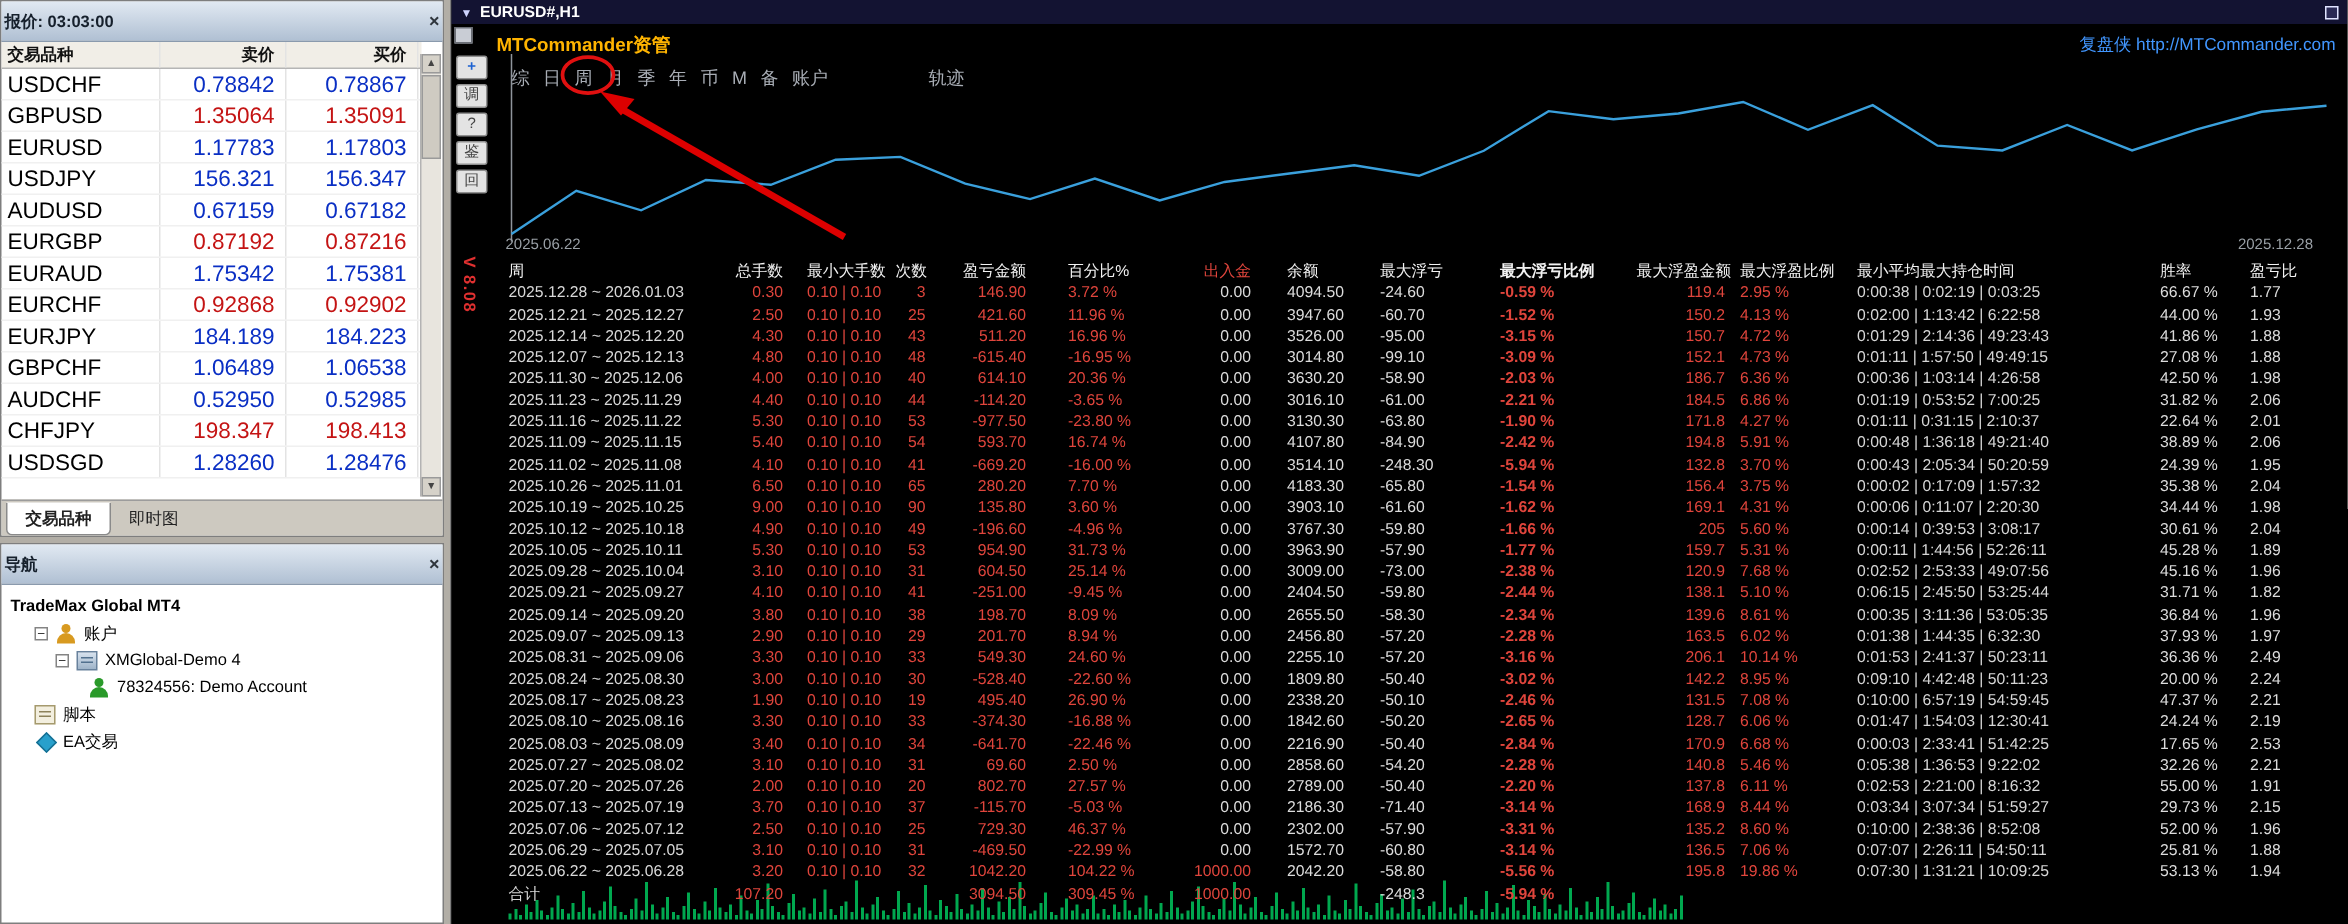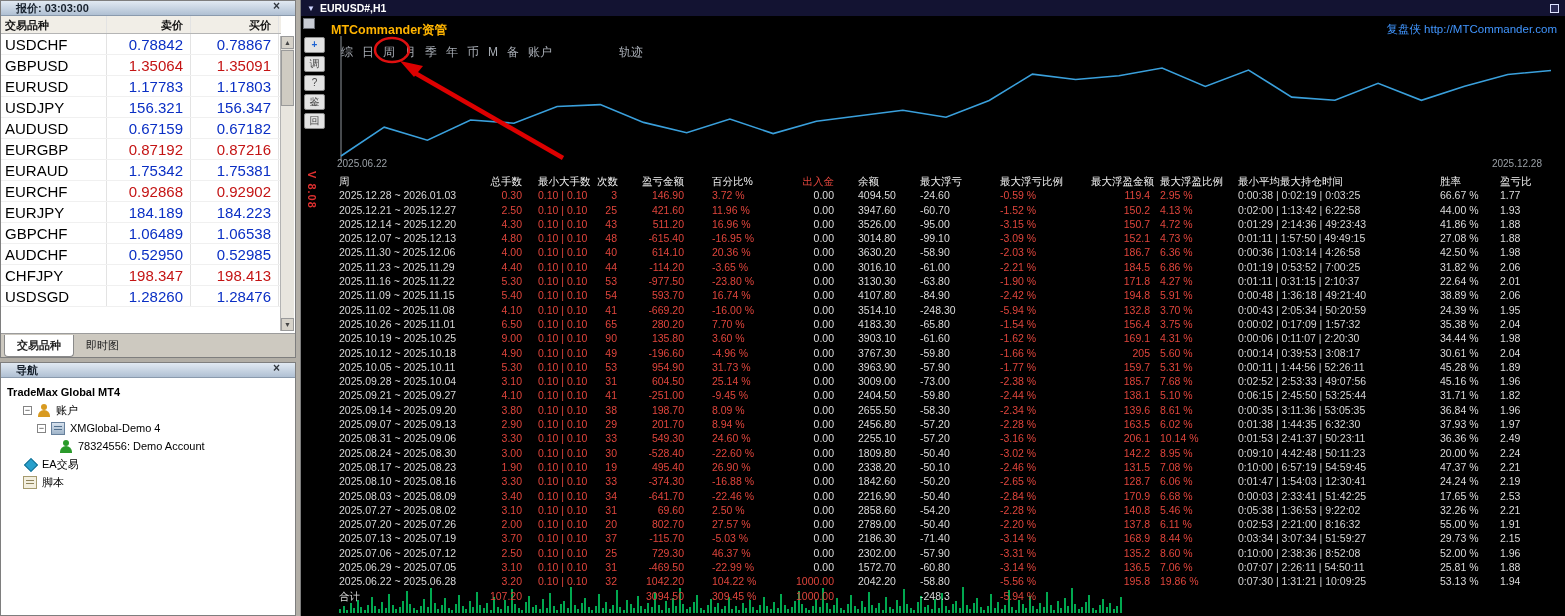--- a/index.html
+++ b/index.html
@@ -5,22 +5,22 @@
   * { margin:0; padding:0; box-sizing:border-box; }
   :root{
     --red:#e0453c; --mtblue:#0a2fc4; --mtred:#c41414; --orange:#ffb400;
     --link:#4196ff; --eqline:#3aa0dc; --vgreen:#00a84f;
   }
   body{ font-family:"Liberation Sans","DejaVu Sans",sans-serif; }
   .screen{ position:relative; width:1565px; height:616px; background:#b2aea6; overflow:hidden; }
 
   
   .panel{ position:absolute; left:0; width:296px; background:#fff; border:1px solid #7e7e7e; }
-  .ptitle{ height:15px; background:linear-gradient(#e1e9f2,#b0c0d3); border-bottom:1px solid #8a9aad;
-           display:flex; justify-content:space-between; padding:0 15px;
+  .ptitle{ height:27px; background:linear-gradient(#e1e9f2,#b0c0d3); border-bottom:1px solid #8a9aad;
+           display:flex; align-items:center; justify-content:space-between; padding:0 2px;
            font-size:11px; font-weight:bold; color:#16202c; }
   .ptitle .close{ font-size:12px; font-weight:bold; color:#30363d; cursor:default; line-height:10px; }
 
   
   #market-watch{ top:0; height:358px; }
   .mw-head,.mw-row{ display:grid; grid-template-columns:106px 84px 88px; width:280px; }
   .mw-head{ height:18px; line-height:18px; background:#f1eee7; border-bottom:1px solid #b5b5b5;
             font-size:11px; font-weight:bold; color:#111; }
   .mw-head span,.mw-row span{ padding:0 7px 0 4px; border-right:1px solid #e3e3e3; overflow:hidden; white-space:nowrap; }
   .mw-head span:nth-child(2),.mw-head span:nth-child(3),
@@ -91,21 +91,21 @@
   .trow span{ overflow:visible; }
   .trow span:nth-child(1){ color:#d8d8d8; padding-left:4px; }
   .trow span:nth-child(2){ text-align:right; color:var(--red); }
   .trow span:nth-child(3){ padding-left:16px; color:var(--red); }
   .trow span:nth-child(4){ text-align:right; color:var(--red); }
   .trow span:nth-child(5){ text-align:right; color:var(--red); }
   .trow span:nth-child(6){ padding-left:28px; color:var(--red); }
   .trow span:nth-child(7){ text-align:right; color:#dcdcdc; }
   .trow span:nth-child(8){ padding-left:24px; color:#dcdcdc; }
   .trow span:nth-child(9){ padding-left:2px; color:#dcdcdc; }
-  .trow span:nth-child(10){ padding-left:2px; color:var(--red); }
+  .trow span:nth-child(10){ padding-left:2px; color:var(--red);font-weight:bold; }
   .trow span:nth-child(11){ text-align:right; color:var(--red); }
   .trow span:nth-child(12){ padding-left:10px; color:var(--red); }
   .trow span:nth-child(13){ padding-left:2px; color:#d6d6d6; }
   .trow span:nth-child(14){ padding-left:2px; color:#dcdcdc; }
   .trow span:nth-child(15){ padding-left:2px; color:#dcdcdc; }
   .trow.thead span{ color:#f2f2f2; }
   .trow span.red-override{ color:var(--red); }
 
   #volume-bars{ position:absolute; left:38px; bottom:3px; height:28px; display:flex; align-items:flex-end; z-index:1; }
   #volume-bars i{ display:block; width:2px; margin-right:1.5px; background:var(--vgreen); }
@@ -220,26 +220,26 @@
         <div class="nav-row lvl2">
           <span class="expand-box">−</span>
           <span class="tico server-icon"></span>
           <span class="nav-label">XMGlobal-Demo 4</span>
         </div>
         <div class="nav-row lvl3">
           <span class="tico demo-account-icon"></span>
           <span class="nav-label">78324556: Demo Account</span>
         </div>
         <div class="nav-row lvl1">
+          <span class="tico scripts-icon"></span>
+          <span class="nav-label">脚本</span>
+        </div>
+        <div class="nav-row lvl1">
           <span class="tico ea-icon"></span>
           <span class="nav-label">EA交易</span>
-        </div>
-        <div class="nav-row lvl1">
-          <span class="tico scripts-icon"></span>
-          <span class="nav-label">脚本</span>
         </div>
       </div>
   </div>
 
   <div id="chart-window">
     <div class="ctitle">
       <span class="menu-arrow">▼</span>
       <span>EURUSD#,H1</span>
       <span class="win-icon"></span>
     </div>
@@ -741,21 +741,21 @@
             <span>2025.09.28 ~ 2025.10.04</span>
             <span>3.10</span>
             <span>0.10 | 0.10</span>
             <span>31</span>
             <span>604.50</span>
             <span>25.14 %</span>
             <span>0.00</span>
             <span>3009.00</span>
             <span>-73.00</span>
             <span>-2.38 %</span>
-            <span>185.7</span>
+            <span>120.9</span>
             <span>7.68 %</span>
             <span>0:02:52 | 2:53:33 | 49:07:56</span>
             <span>45.16 %</span>
             <span>1.96</span>
           </div>
           <div class="trow">
             <span>2025.09.21 ~ 2025.09.27</span>
             <span>4.10</span>
             <span>0.10 | 0.10</span>
             <span>41</span>

